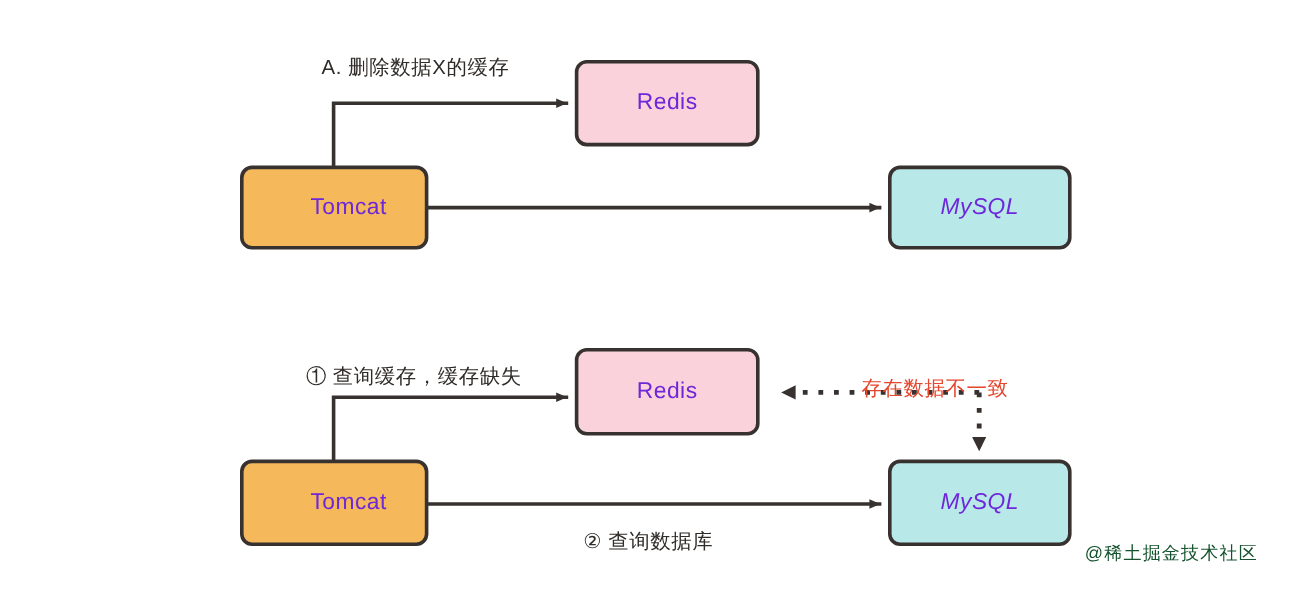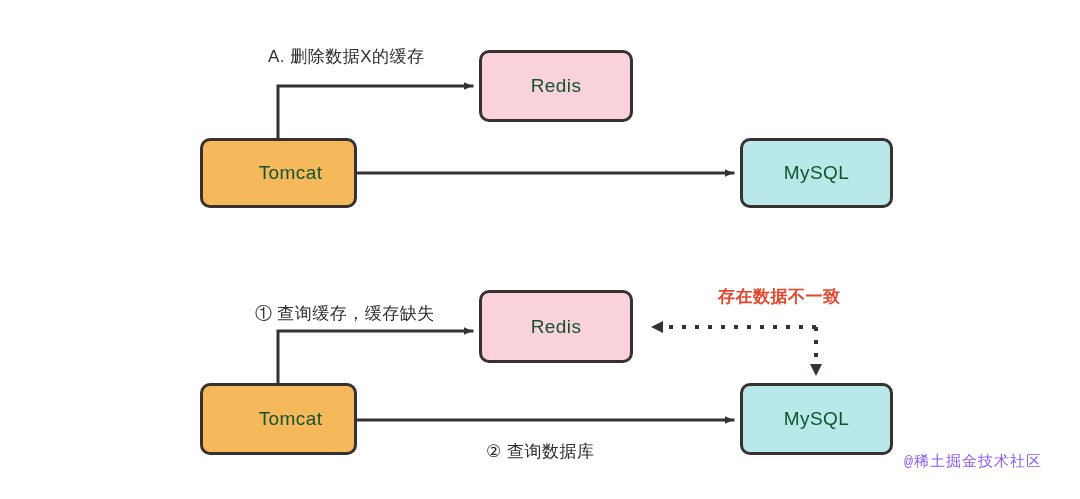--- a/index.html
+++ b/index.html
@@ -27,47 +27,47 @@
   .node {
     position: absolute;
     box-sizing: border-box;
     border: 3px solid #37322f;
     border-radius: 10px;
     display: flex;
     align-items: center;
     justify-content: center;
     font-size: 19px;
     letter-spacing: 0.4px;
-    color: #14532d;
+    color: #6d28d9;
     z-index: 3;
   }
   .node-tomcat { background: #f5b85b; padding-left: 24px; }
   .node-redis  { background: #f9d2dc; }
-  .node-mysql  { background: #b9e8e9; }
+  .node-mysql  { background: #b9e8e9; font-style: italic; }
 
   .edge-label {
     position: absolute;
     font-size: 17px;
     color: #2f2b28;
     white-space: nowrap;
     letter-spacing: 0.5px;
     z-index: 4;
   }
   .edge-label.warn {
     color: #e4472e;
-    font-weight: bold;
+    font-weight: normal;
+    margin-top: 27px;
   }
   .watermark {
     position: absolute;
     font-size: 15px;
-    color: #8b5cf6;
+    color: #14532d;
     white-space: nowrap;
     letter-spacing: 1px;
     z-index: 2;
-    font-family: Liberation Mono, monospace;
   }
 </style>
 </head>
 <body>
 
 <div id="canvas">
 
   <svg class="svg-layer" viewBox="0 0 1080 499" xmlns="http://www.w3.org/2000/svg">
     <defs>
       <marker id="arrow-solid" markerWidth="10" markerHeight="10" refX="8.5" refY="4" orient="auto" markerUnits="userSpaceOnUse">

